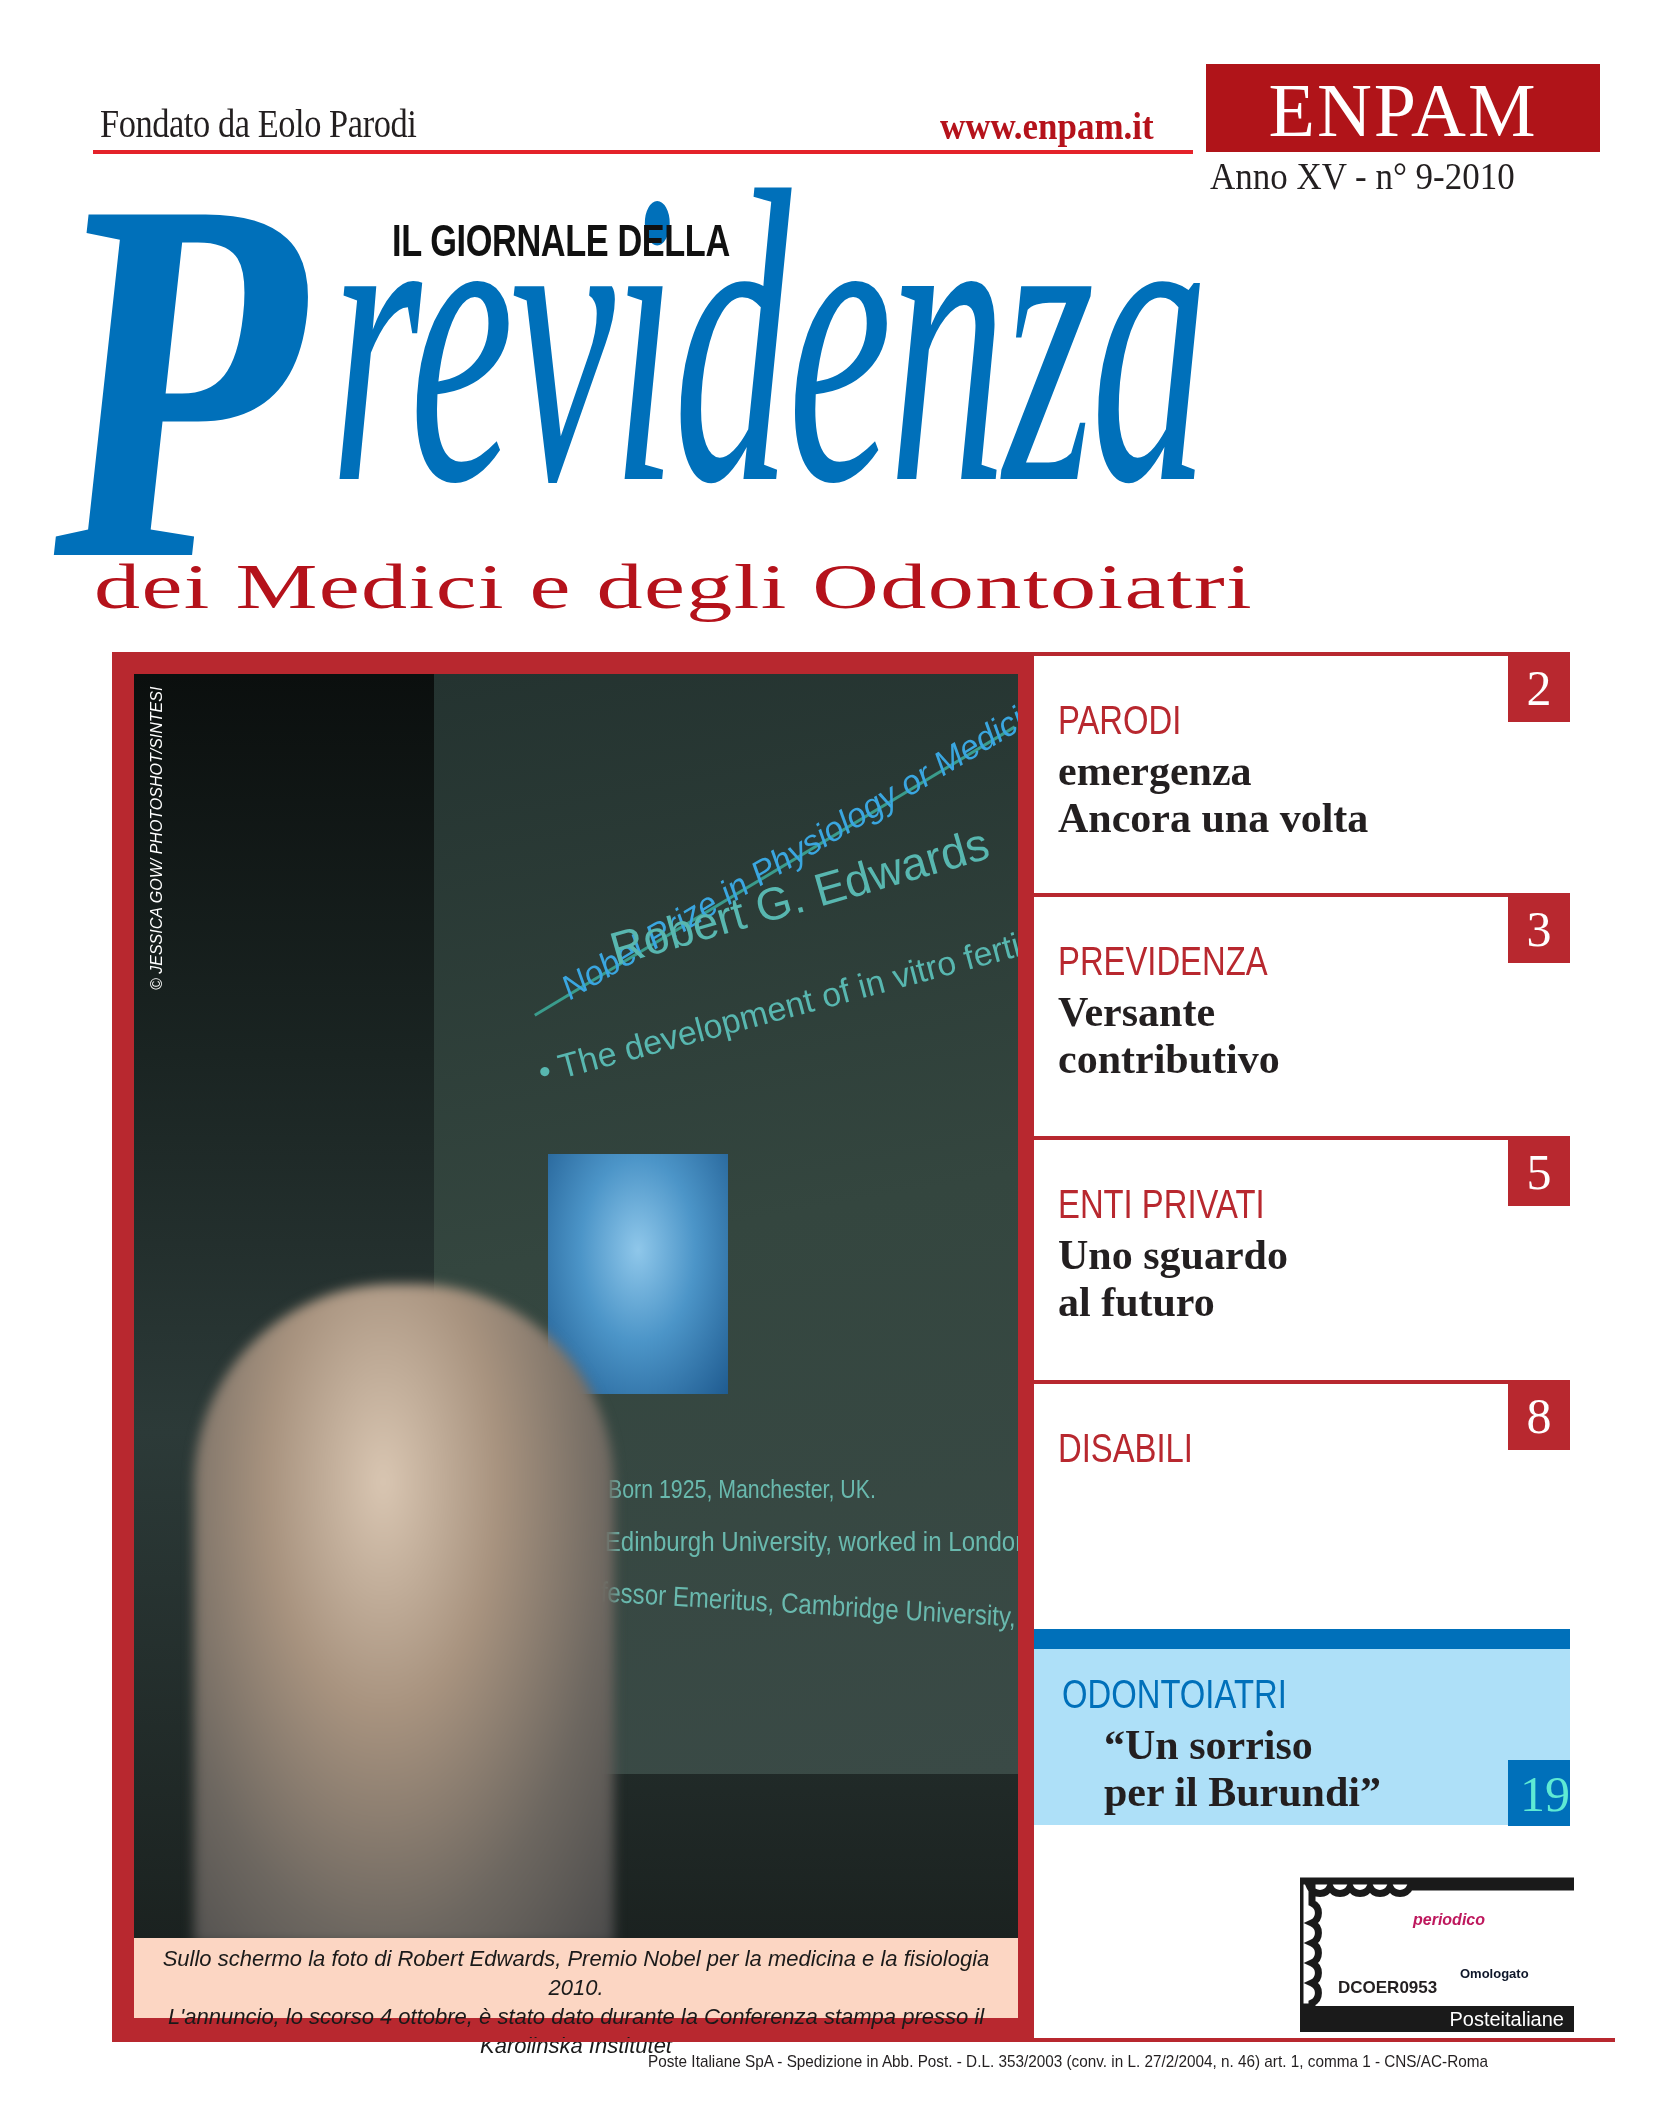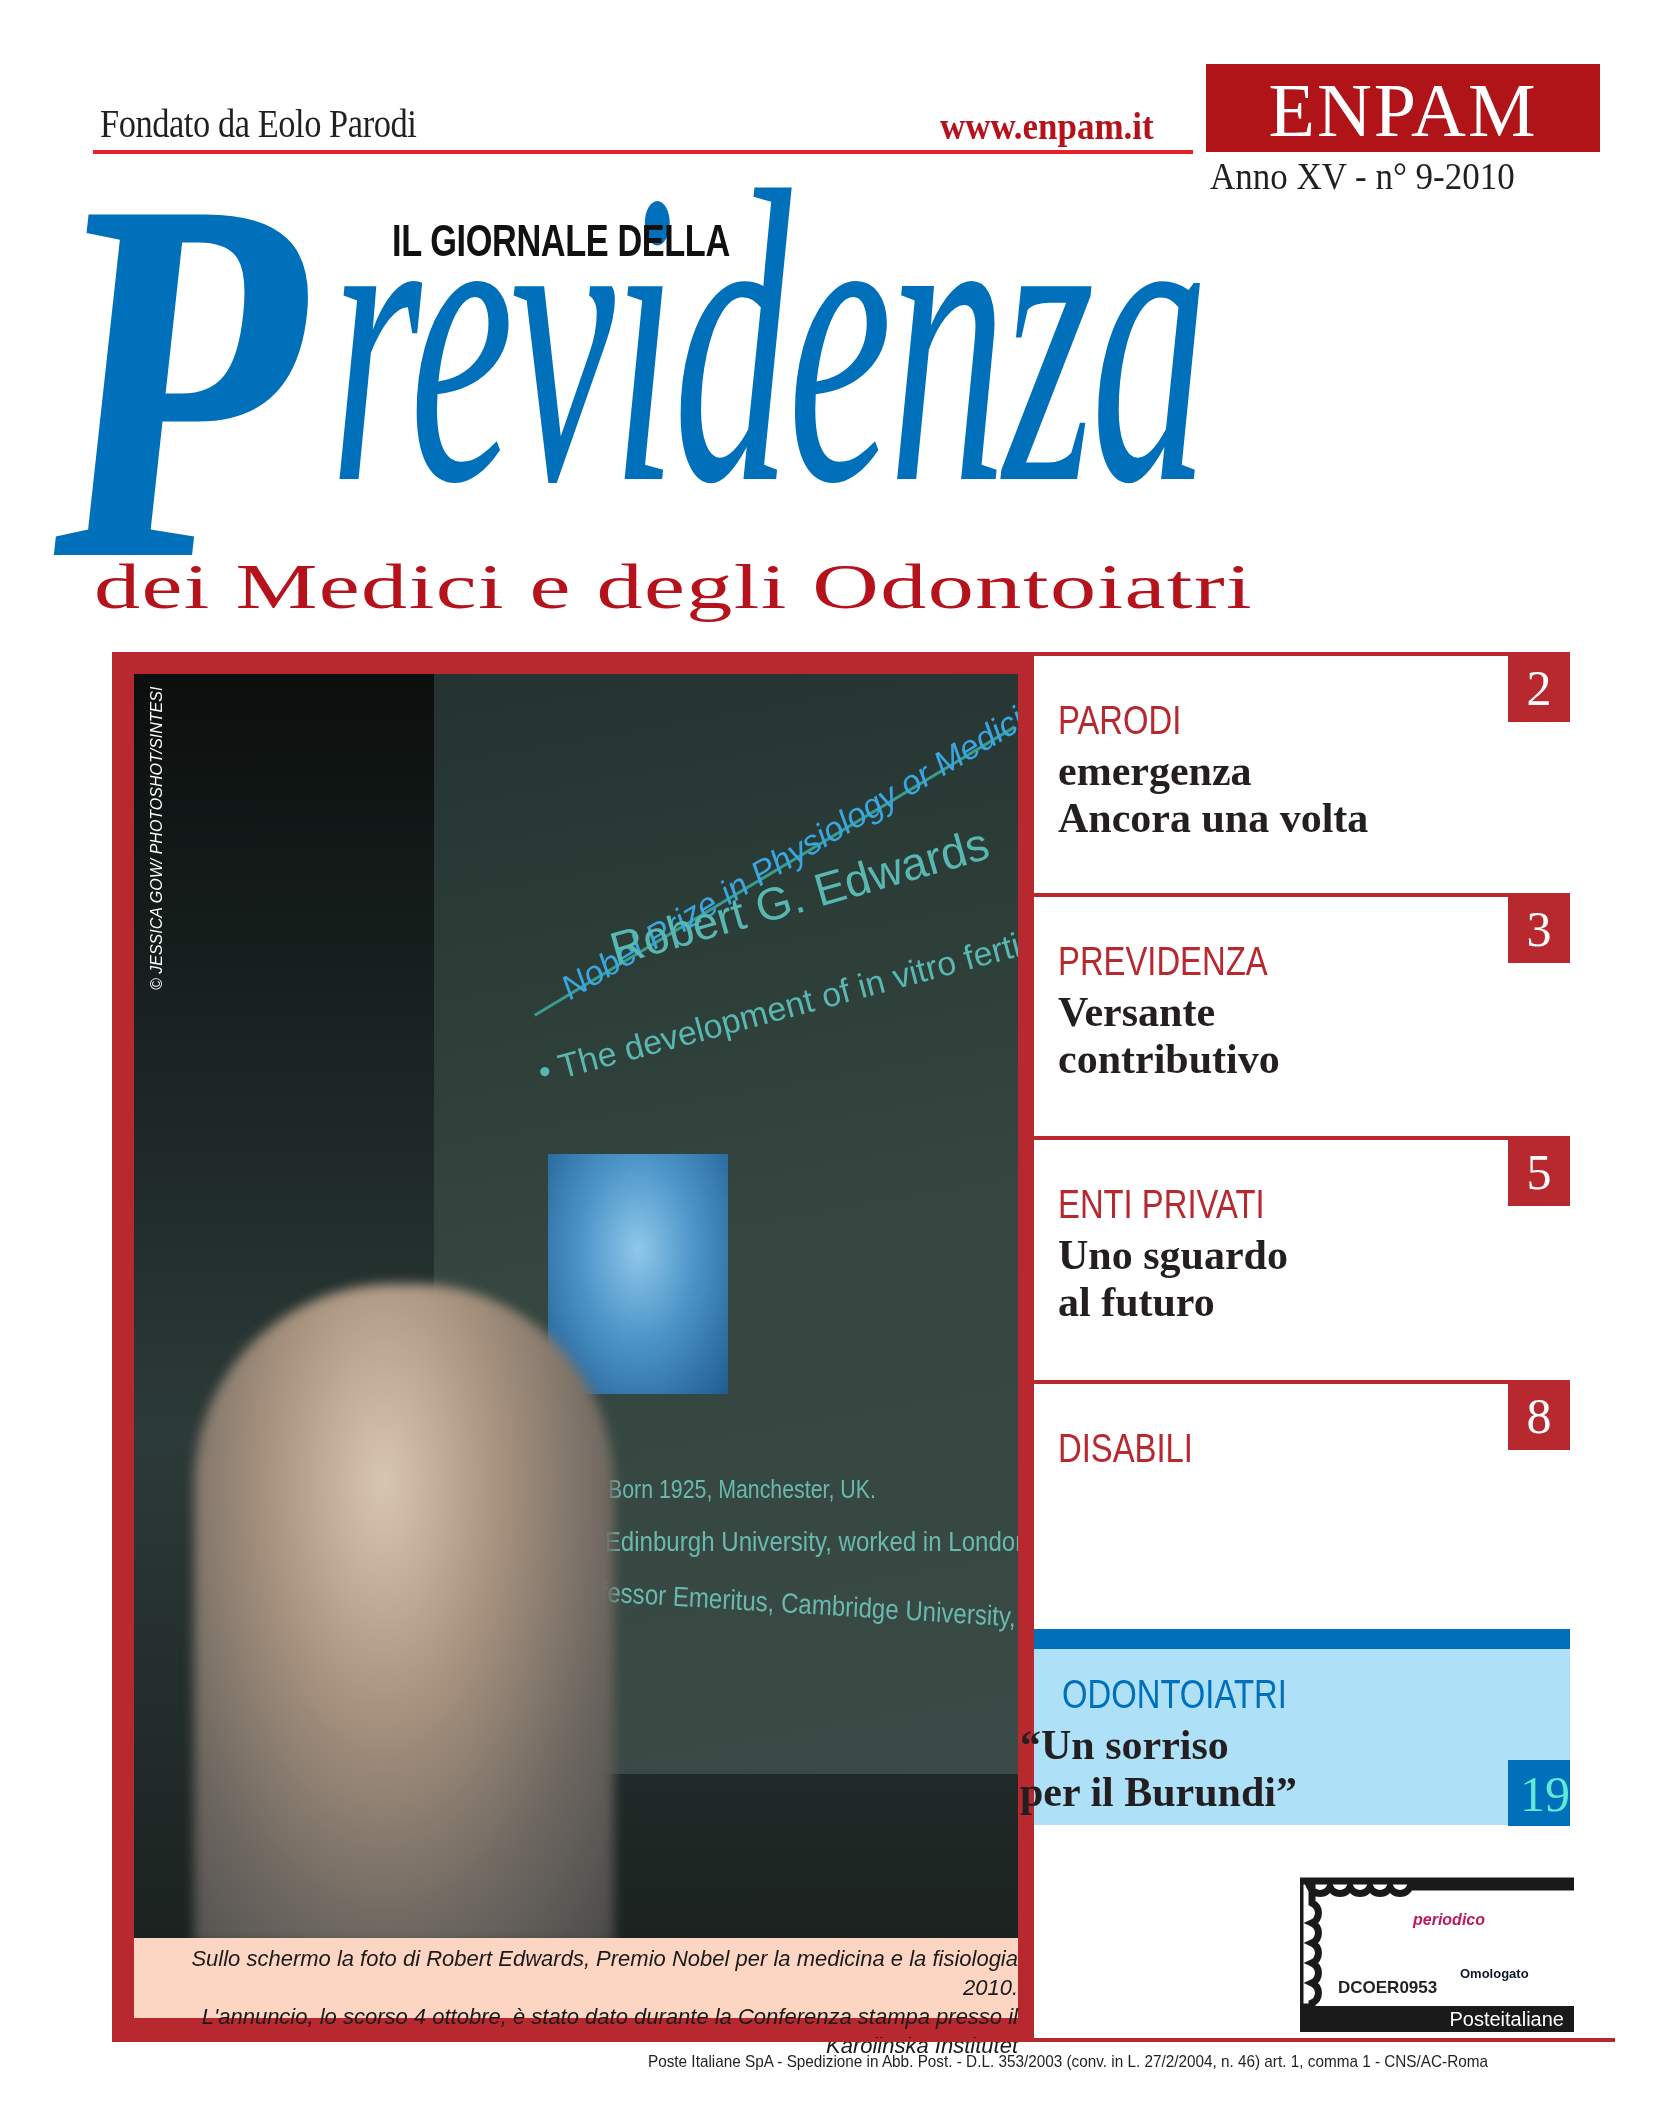--- a/index.html
+++ b/index.html
@@ -50,40 +50,40 @@
   .slide-b2 { left:350px; top:830px; font-family:"Liberation Sans", sans-serif; font-size:28px; color:#69b9ae;
               white-space:nowrap; transform:scaleX(0.86); transform-origin:left top; }
   .slide-b3 { left:330px; top:880px; font-family:"Liberation Sans", sans-serif; font-size:28px; color:#69b9ae;
               white-space:nowrap; transform:scaleX(0.86) rotate(3deg); transform-origin:left top; }
   .person { left:60px; top:620px; width:420px; height:660px; border-radius:200px 200px 0 0;
             background:radial-gradient(ellipse at 45% 30%, #d9c6b2 0%, #a8937f 35%, #6d6760 70%, #4a4a4a 100%);
             filter:blur(6px); }
   .credit { left:148px; top:990px; font-family:"Liberation Sans", sans-serif; font-style:italic; font-size:16px; color:#ffffff;
             transform:rotate(-90deg); transform-origin:left top; white-space:nowrap; }
   .caption-box { left:134px; top:1938px; width:884px; height:80px; background:#fcd6c3; }
-  .caption { left:134px; top:1944px; width:884px; text-align:right; font-family:"Liberation Sans", sans-serif; font-style:italic;
+  .caption { left:134px; top:1944px; width:884px; text-align:center; font-family:"Liberation Sans", sans-serif; font-style:italic;
              font-size:22px; line-height:29px; color:#1a1a1a; }
 
   
   .toc-item { position:absolute; left:1034px; width:536px; }
   .toc-topline { position:absolute; left:0; top:0; width:536px; height:4px; background:#b8282f; }
   .toc-num { position:absolute; right:0; top:0; width:62px; height:70px; background:#b8282f; color:#fff;
              font-family:"Liberation Serif", serif; font-size:50px; text-align:center; line-height:72px; }
   .toc-cat { position:absolute; left:24px; top:46px; font-family:"Liberation Sans", sans-serif; font-size:40px; color:#b8282f;
              transform:scaleX(0.82); transform-origin:left top; white-space:nowrap; }
   .toc-title { position:absolute; left:24px; top:96px; font-family:"Liberation Serif", serif; font-weight:bold; font-size:42px;
                line-height:47px; color:#231f20; }
 
   .odonto { left:1034px; top:1629px; width:536px; height:196px; background:#aee0f8; }
   .odonto-top { left:1034px; top:1629px; width:536px; height:20px; background:#0070ba; }
   .odonto-num { left:1508px; top:1760px; width:62px; height:66px; background:#0070ba; color:#5eead4;
                 font-family:"Liberation Serif", serif; font-size:50px; text-align:right; line-height:68px; }
   .odonto-cat { left:1062px; top:1672px; font-family:"Liberation Sans", sans-serif; font-size:40px; color:#0070ba;
                 transform:scaleX(0.82); transform-origin:left top; white-space:nowrap; }
-  .odonto-title { left:1020px; top:1722px; font-family:"Liberation Serif", serif; font-weight:bold; font-size:42px;
+  .odonto-title { left:1104px; top:1722px; font-family:"Liberation Serif", serif; font-weight:bold; font-size:42px;
                   line-height:47px; color:#231f20; }
 
   
   .stamp { left:1300px; top:1873px; width:274px; height:148px; }
   .stamp-periodico { left:1413px; top:1911px; font-family:"Liberation Sans", sans-serif; font-style:italic; font-weight:bold;
                      font-size:16px; color:#be185d; }
   .stamp-omol { left:1460px; top:1966px; font-family:"Liberation Sans", sans-serif; font-weight:bold; font-size:13px; color:#0f172a; }
   .stamp-code { left:1338px; top:1978px; font-family:"Liberation Sans", sans-serif; font-weight:bold; font-size:17px; color:#231f20; }
   .stamp-bar { left:1300px; top:2006px; width:274px; height:26px; background:#1a1a1a; }
   .stamp-poste { left:1300px; top:2005px; width:264px; text-align:right; font-family:"Liberation Sans", sans-serif; font-size:20px;

